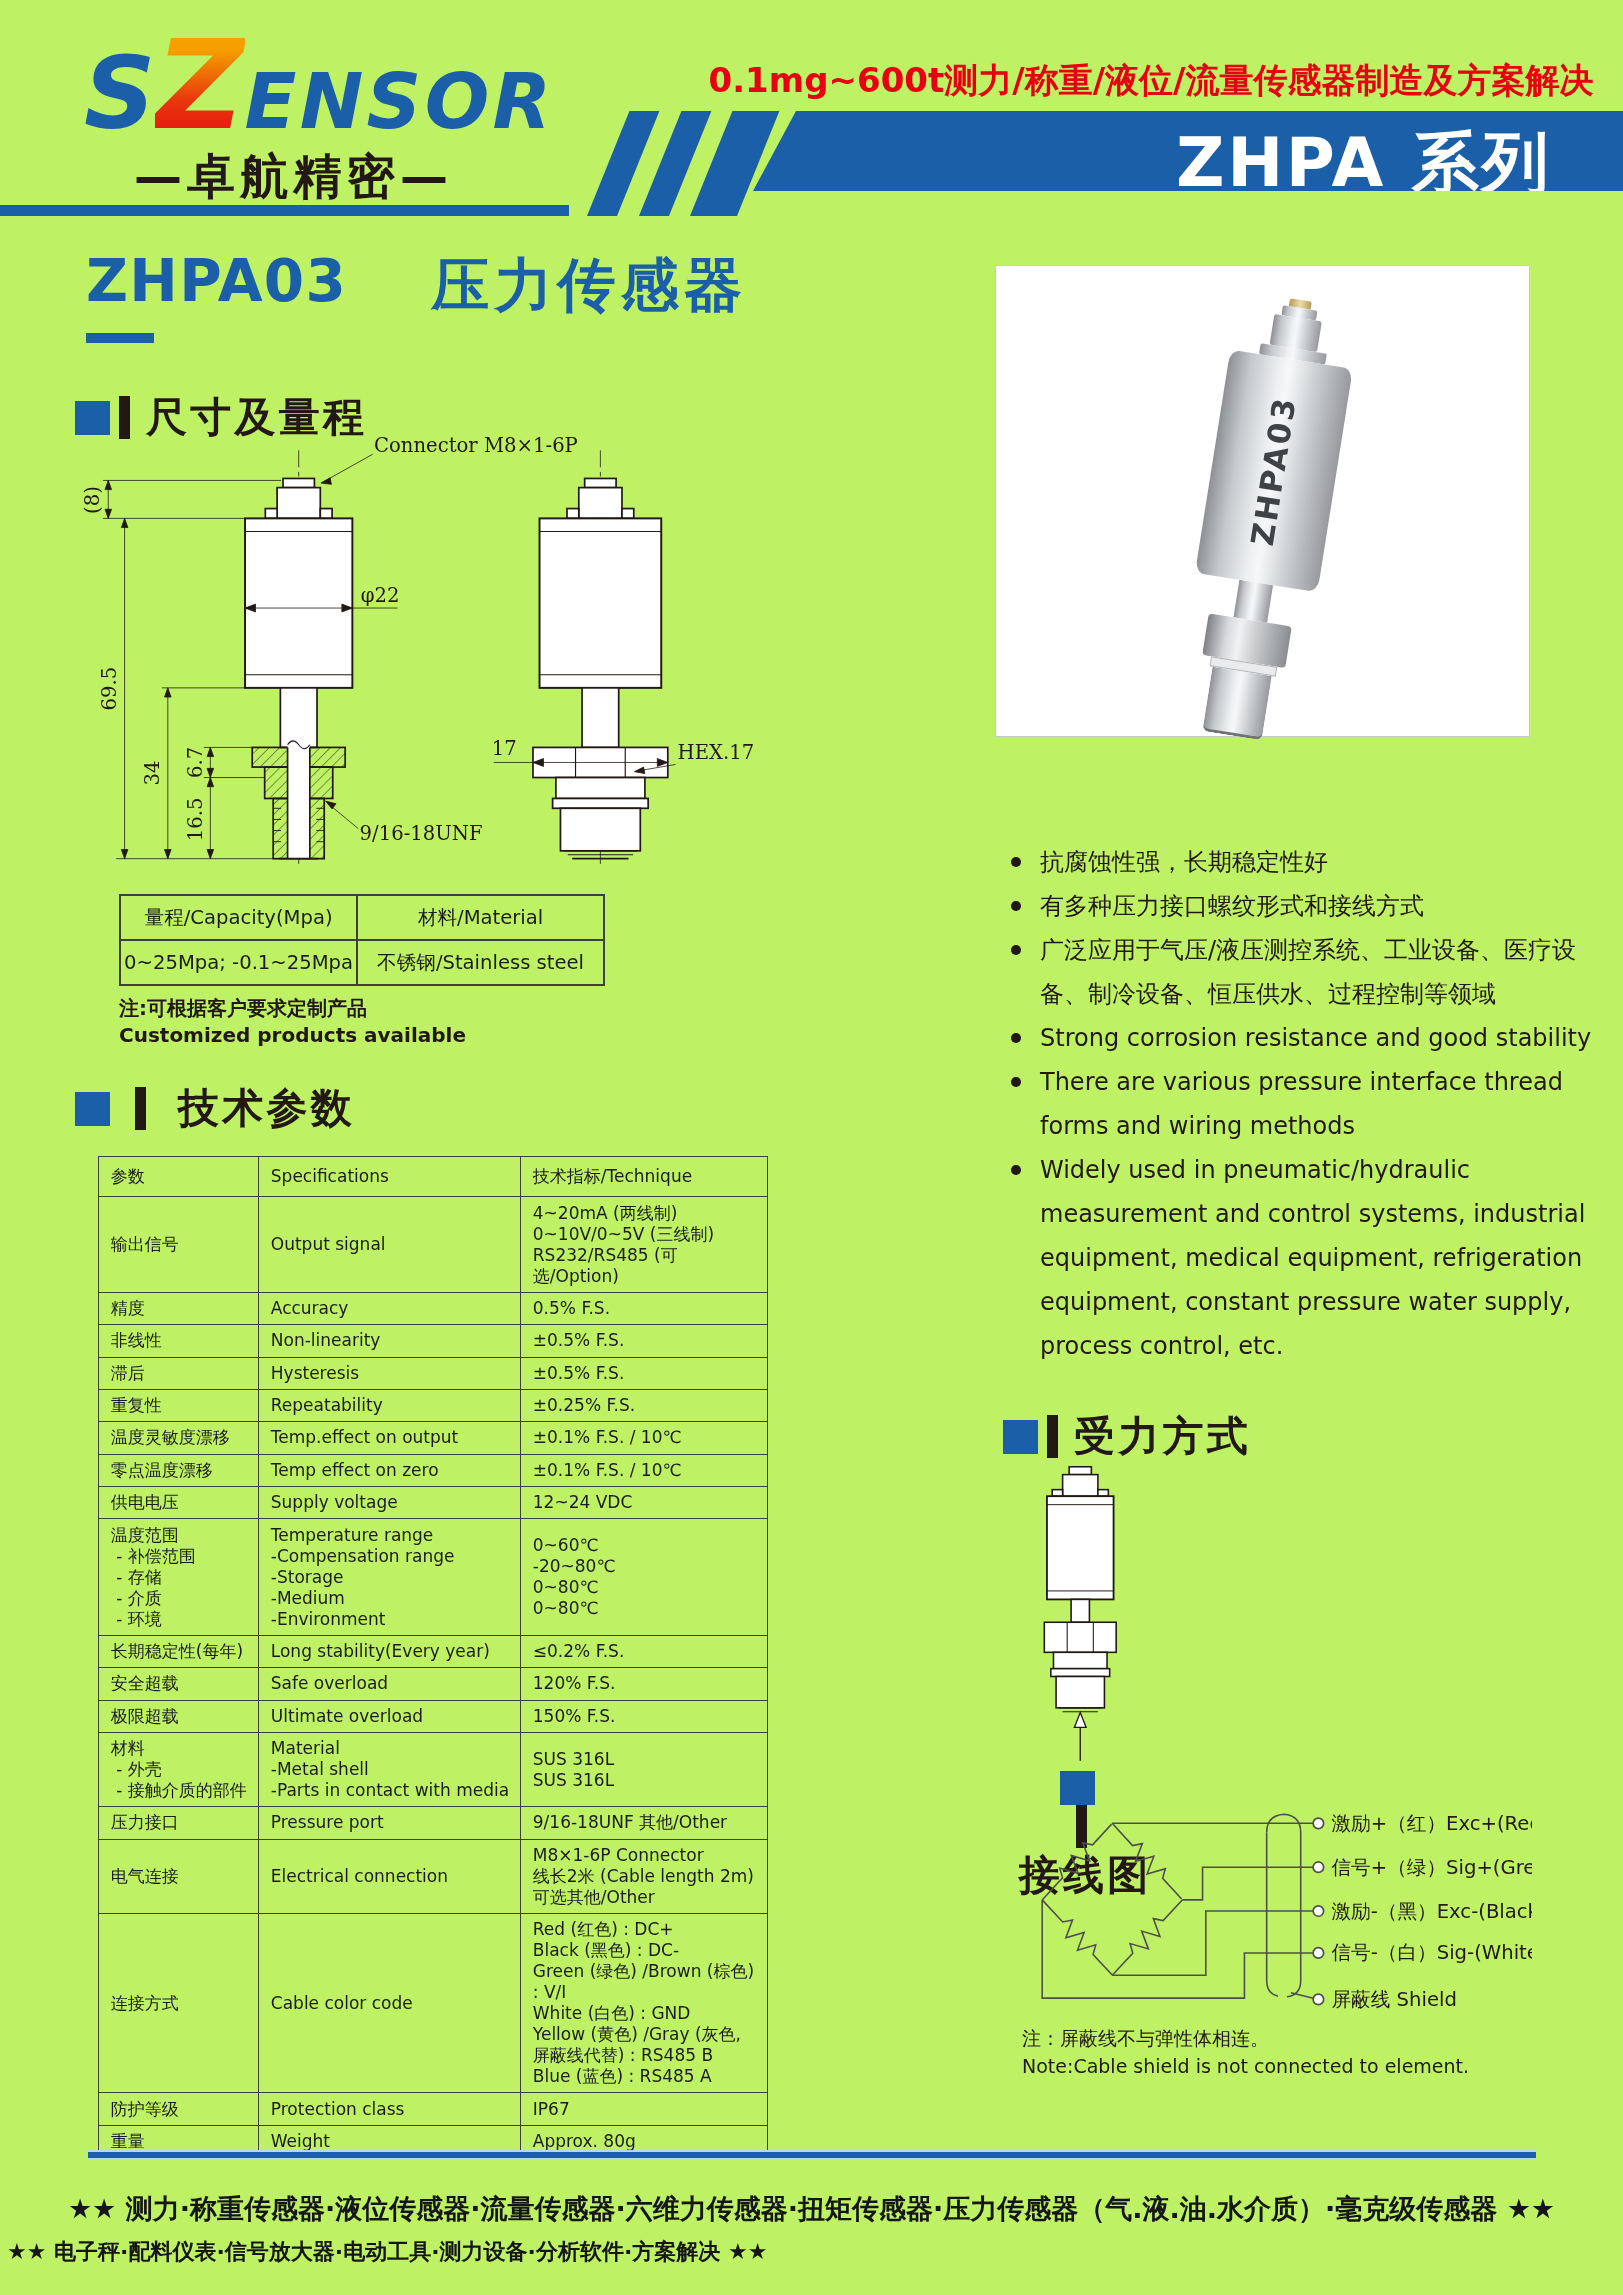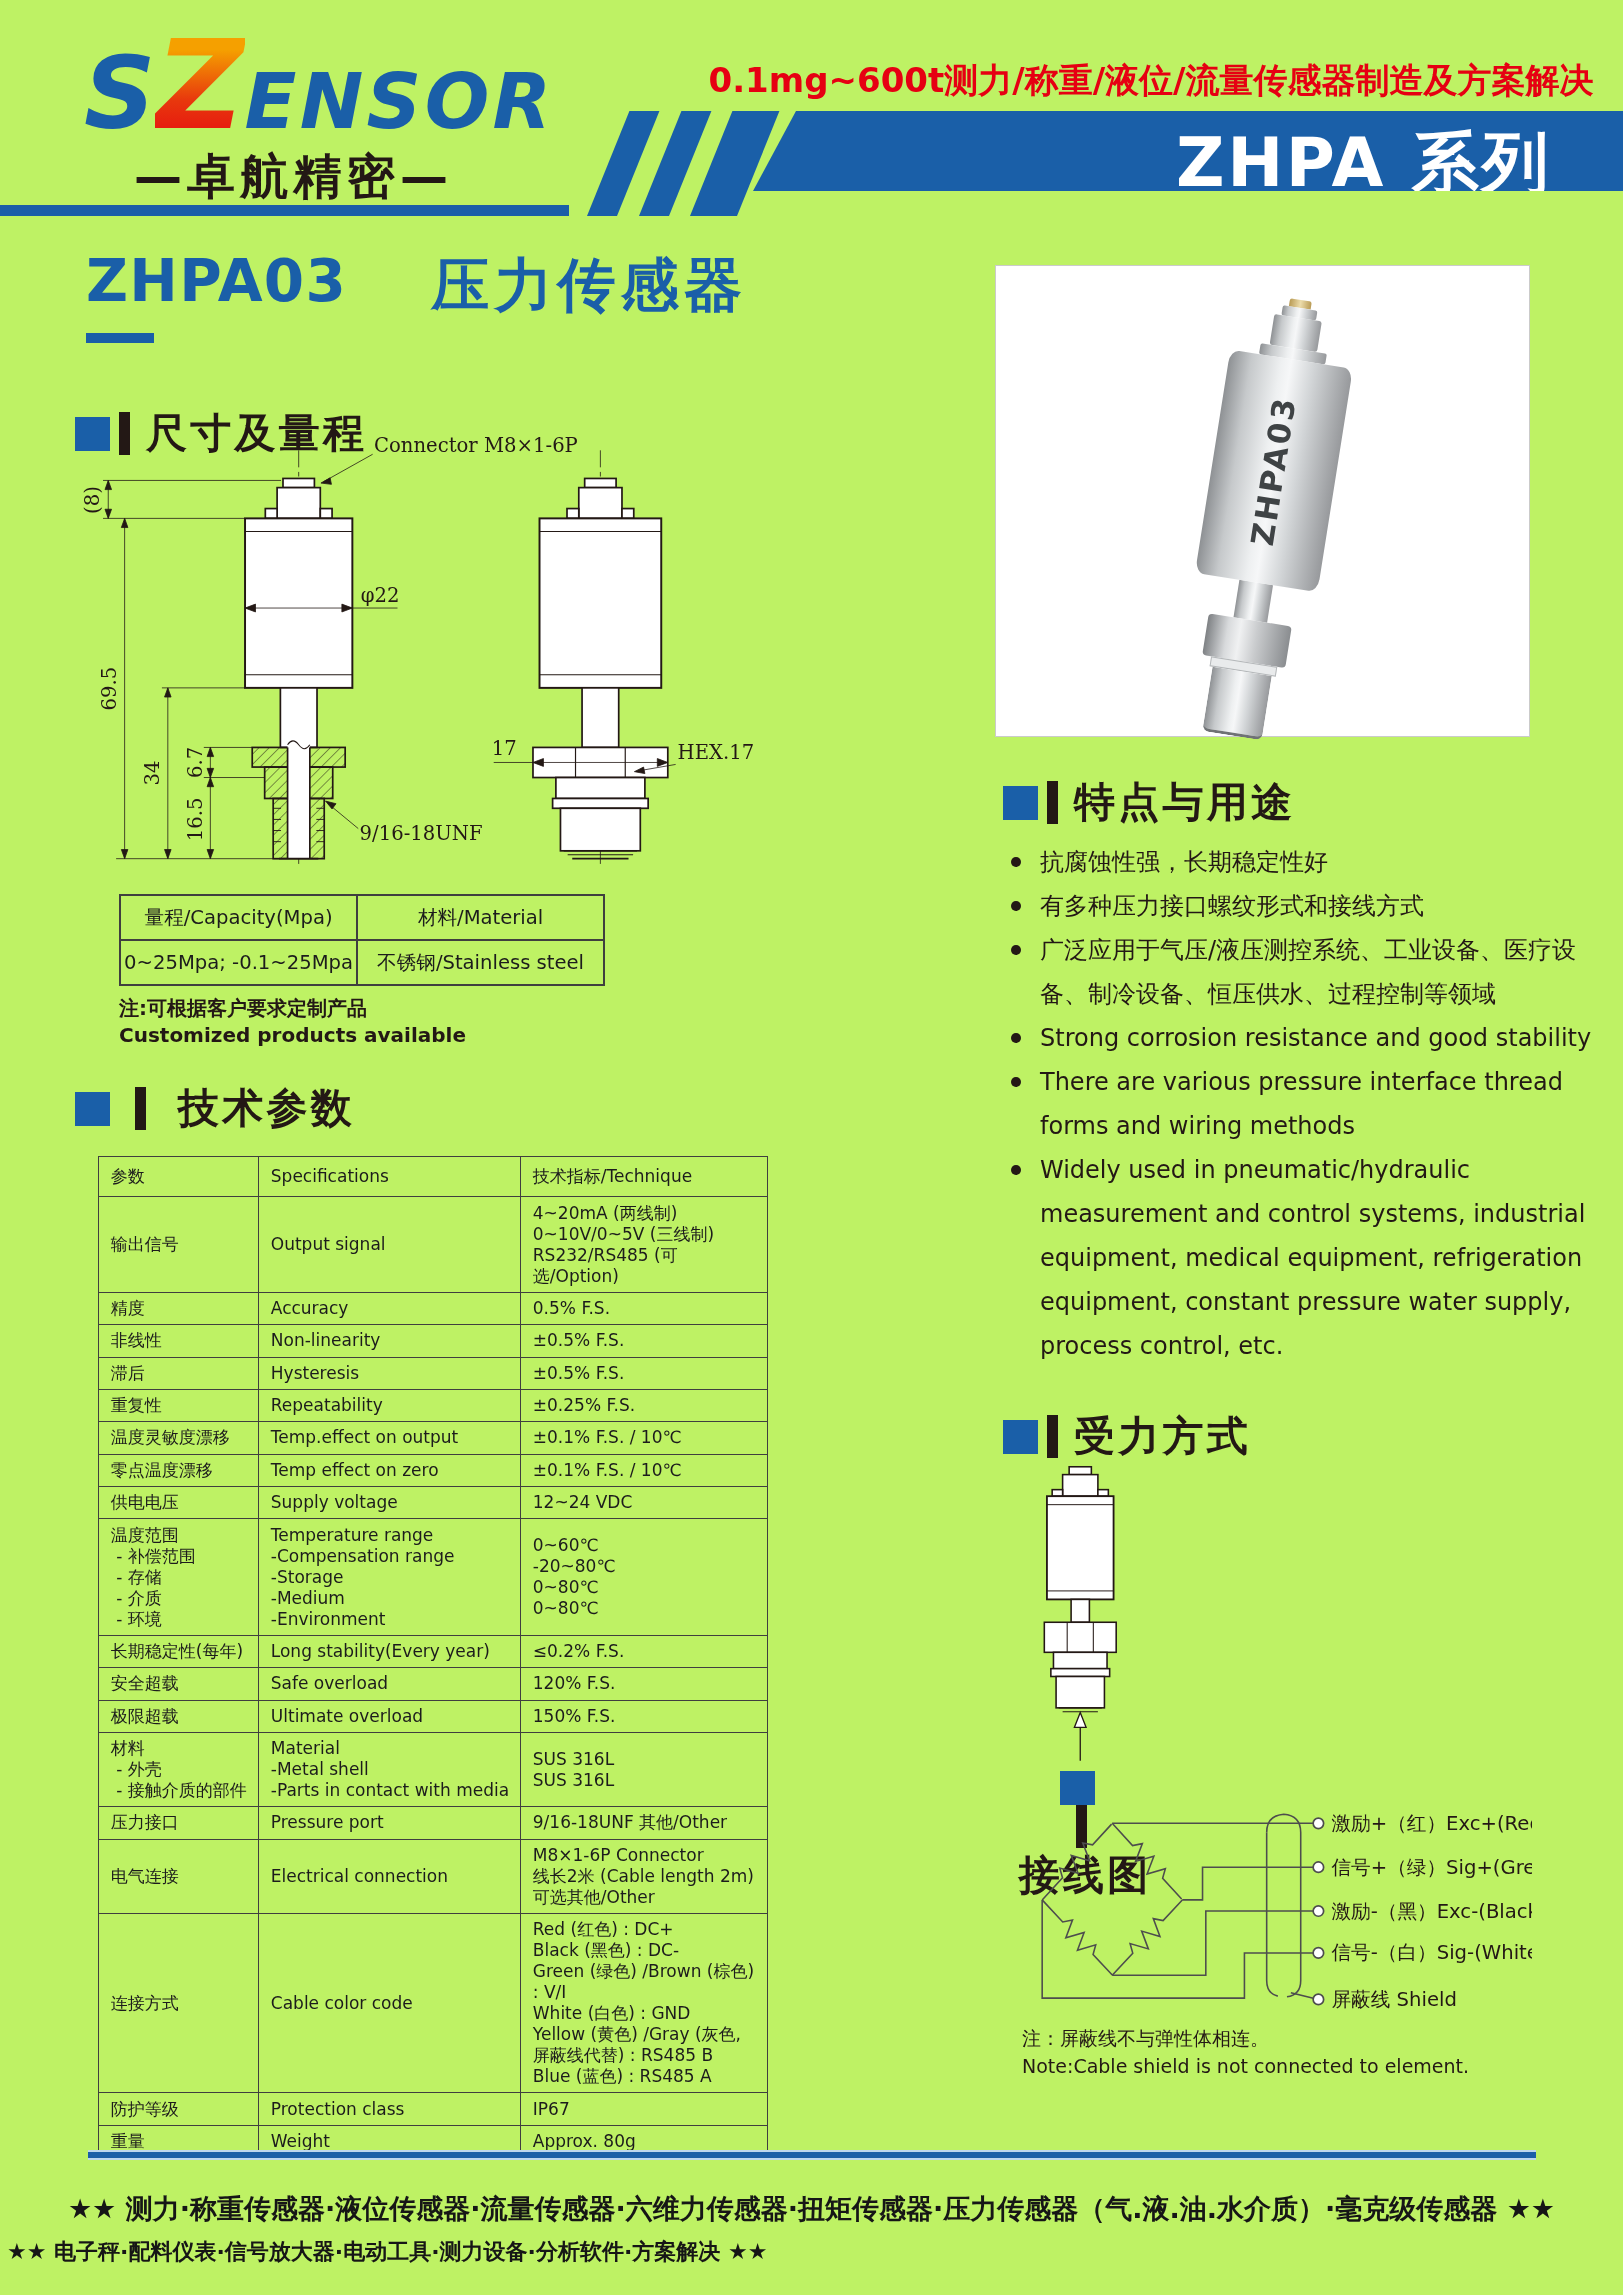--- a/index.html
+++ b/index.html
@@ -28,21 +28,21 @@
   .title{position:absolute;left:86px;top:247px;display:flex;gap:84px;color:#1a5fa8;
          font-size:58px;font-weight:800;letter-spacing:1.3px;white-space:nowrap;}
   .title .cn{letter-spacing:5.2px;}
   .title-dash{position:absolute;left:86px;top:333px;width:68px;height:9.8px;background:#1a5fa8;}
 
   
   .sec{position:absolute;display:flex;align-items:center;}
   .sec .sq{width:35px;height:34px;background:#1a5fa8;}
   .sec .bar{width:11px;height:43px;background:#231815;margin-left:9.2px;}
   .sec .t{margin-left:15.7px;font-size:41px;font-weight:700;color:#231815;letter-spacing:3.3px;white-space:nowrap;}
-  .sec-dims{left:75px;top:390px;margin-top:16px;}
+  .sec-dims{left:75px;top:390px;}
   .sec-specs{left:75px;top:1081px;gap:16px;}
   .sec-feat{left:1003px;top:775px;}
   .sec-force{left:1003px;top:1409px;}
   .sec-wire{left:1003px;top:1771px;flex-direction:column;}
 
   
   .draw{position:absolute;left:65px;top:432px;}
   .draw text{font-family:"DejaVu Serif","Liberation Serif",serif;font-size:30px;fill:#231815;}
 
   
@@ -116,25 +116,20 @@
 
   <div class="sec sec-dims">
     <span class="sq"></span>
       <span class="bar"></span>
       <span class="t">尺寸及量程</span>
   </div>
   <div class="sec sec-specs">
     <span class="sq"></span>
       <span class="bar"></span>
       <span class="t">技术参数</span>
-  </div>
-  <div class="sec sec-feat">
-    <span class="sq"></span>
-      <span class="bar"></span>
-      <span class="t">特点与用途</span>
   </div>
   <div class="sec sec-force">
     <span class="sq"></span>
       <span class="bar"></span>
       <span class="t">受力方式</span>
   </div>
   <div class="sec sec-wire">
     <span class="sq"></span>
       <span class="bar"></span>
       <span class="t">接线图</span>

